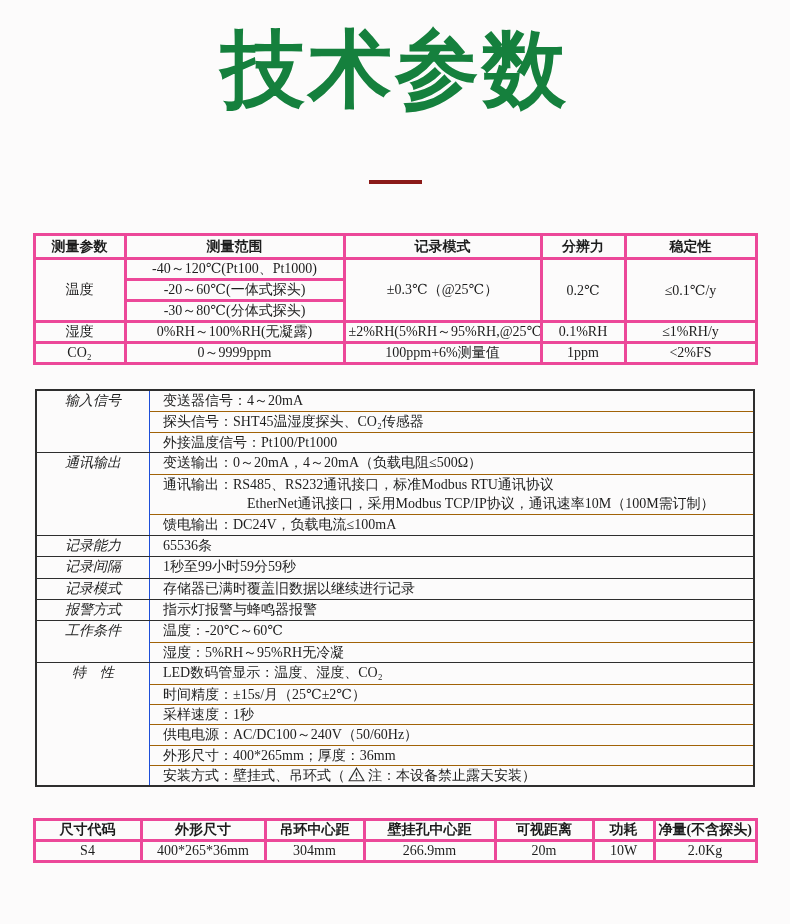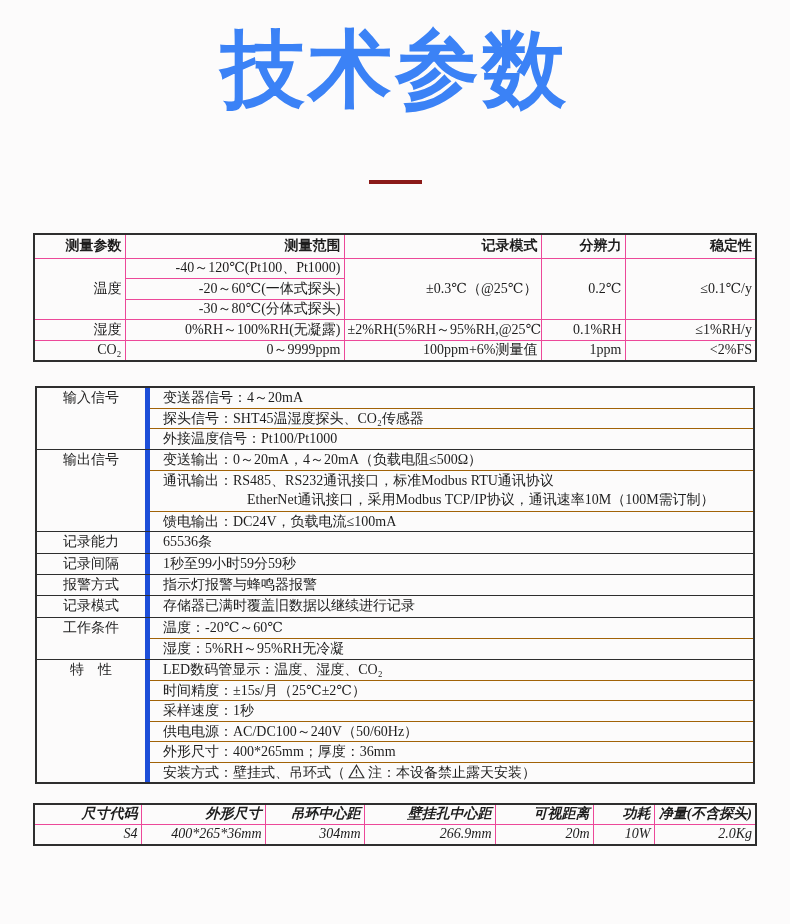--- a/index.html
+++ b/index.html
@@ -12,62 +12,63 @@
     overflow: hidden;
   }
   .title {
     margin: 14px 0 12px 0;
     text-align: center;
     font-family: "DejaVu Sans", "Liberation Sans", sans-serif;
     font-weight: 900;
     font-size: 84px;
     line-height: 110px;
     letter-spacing: 3px;
-    color: #3b82f6;
+    color: #15803d;
   }
   .accent-line {
     width: 53px; height: 4px;
     margin: 56px auto 0 auto;
     background: #8b1a18;
   }
   
   table.spec-table {
     border-collapse: collapse;
     table-layout: fixed;
     margin: 0 auto;
     border: 2px solid #2e2e2e;
     font-size: 14px;
   }
   table.spec-table th, table.spec-table td {
-    border: 1px solid #ec4899;
-    text-align: right;
+    border: 3px solid #ec4899;
+    text-align: center;
     padding: 0 3px;
     overflow: hidden;
     white-space: nowrap;
   }
   table.spec-table th { font-weight: bold; }
   #measure-table { width: 722px; margin-top: 49px; }
   #measure-table thead tr { height: 24px; }
   #measure-table tbody tr { height: 20.5px; }
-  #size-table { width: 722px; margin-top: 19px; font-style: italic; }
+  #size-table { width: 722px; margin-top: 31px; }
   #size-table tr { height: 20.5px; }
   
   .detail {
     width: 720px;
     margin: 24px auto 0 auto;
     border: 2px solid #2e2e2e;
     font-size: 14px;
   }
   .dgroup { display: flex; }
   .dgroup + .dgroup { border-top: 1px solid #2e2e2e; }
   .dlabel {
     flex: 0 0 113px;
-    border-right: 5px solid #1d4ed8;
+    border-right: 1px solid #1d4ed8;
     text-align: center;
     line-height: 20.4px;
+    font-style: italic;
   }
   .dlines { flex: 1; min-width: 0; }
   .dline {
     height: 20.4px;
     line-height: 20.4px;
     padding-left: 13px;
     white-space: nowrap;
     overflow: hidden;
   }
   .dline + .dline { border-top: 1px solid #a16207; }
@@ -133,50 +134,50 @@
   <div id="detail-table" class="detail">
       <div class="dgroup">
         <div class="dlabel">输入信号</div>
         <div class="dlines">
           <div class="dline">变送器信号：4～20mA</div>
           <div class="dline">探头信号：SHT45温湿度探头、CO₂传感器</div>
           <div class="dline">外接温度信号：Pt100/Pt1000</div>
         </div>
       </div>
       <div class="dgroup">
-        <div class="dlabel">输出信号</div>
+        <div class="dlabel">通讯输出</div>
         <div class="dlines">
           <div class="dline">变送输出：0～20mA，4～20mA（负载电阻≤500Ω）</div>
           <div class="dline">通讯输出：RS485、RS232通讯接口，标准Modbus RTU通讯协议</div>
           <div class="dline cont">EtherNet通讯接口，采用Modbus TCP/IP协议，通讯速率10M（100M需订制）</div>
           <div class="dline">馈电输出：DC24V，负载电流≤100mA</div>
         </div>
       </div>
       <div class="dgroup">
         <div class="dlabel">记录能力</div>
         <div class="dlines">
           <div class="dline">65536条</div>
         </div>
       </div>
       <div class="dgroup">
         <div class="dlabel">记录间隔</div>
         <div class="dlines">
           <div class="dline">1秒至99小时59分59秒</div>
         </div>
       </div>
       <div class="dgroup">
+        <div class="dlabel">记录模式</div>
+        <div class="dlines">
+          <div class="dline">存储器已满时覆盖旧数据以继续进行记录</div>
+        </div>
+      </div>
+      <div class="dgroup">
         <div class="dlabel">报警方式</div>
         <div class="dlines">
           <div class="dline">指示灯报警与蜂鸣器报警</div>
-        </div>
-      </div>
-      <div class="dgroup">
-        <div class="dlabel">记录模式</div>
-        <div class="dlines">
-          <div class="dline">存储器已满时覆盖旧数据以继续进行记录</div>
         </div>
       </div>
       <div class="dgroup">
         <div class="dlabel">工作条件</div>
         <div class="dlines">
           <div class="dline">温度：-20℃～60℃</div>
           <div class="dline">湿度：5%RH～95%RH无冷凝</div>
         </div>
       </div>
       <div class="dgroup">

